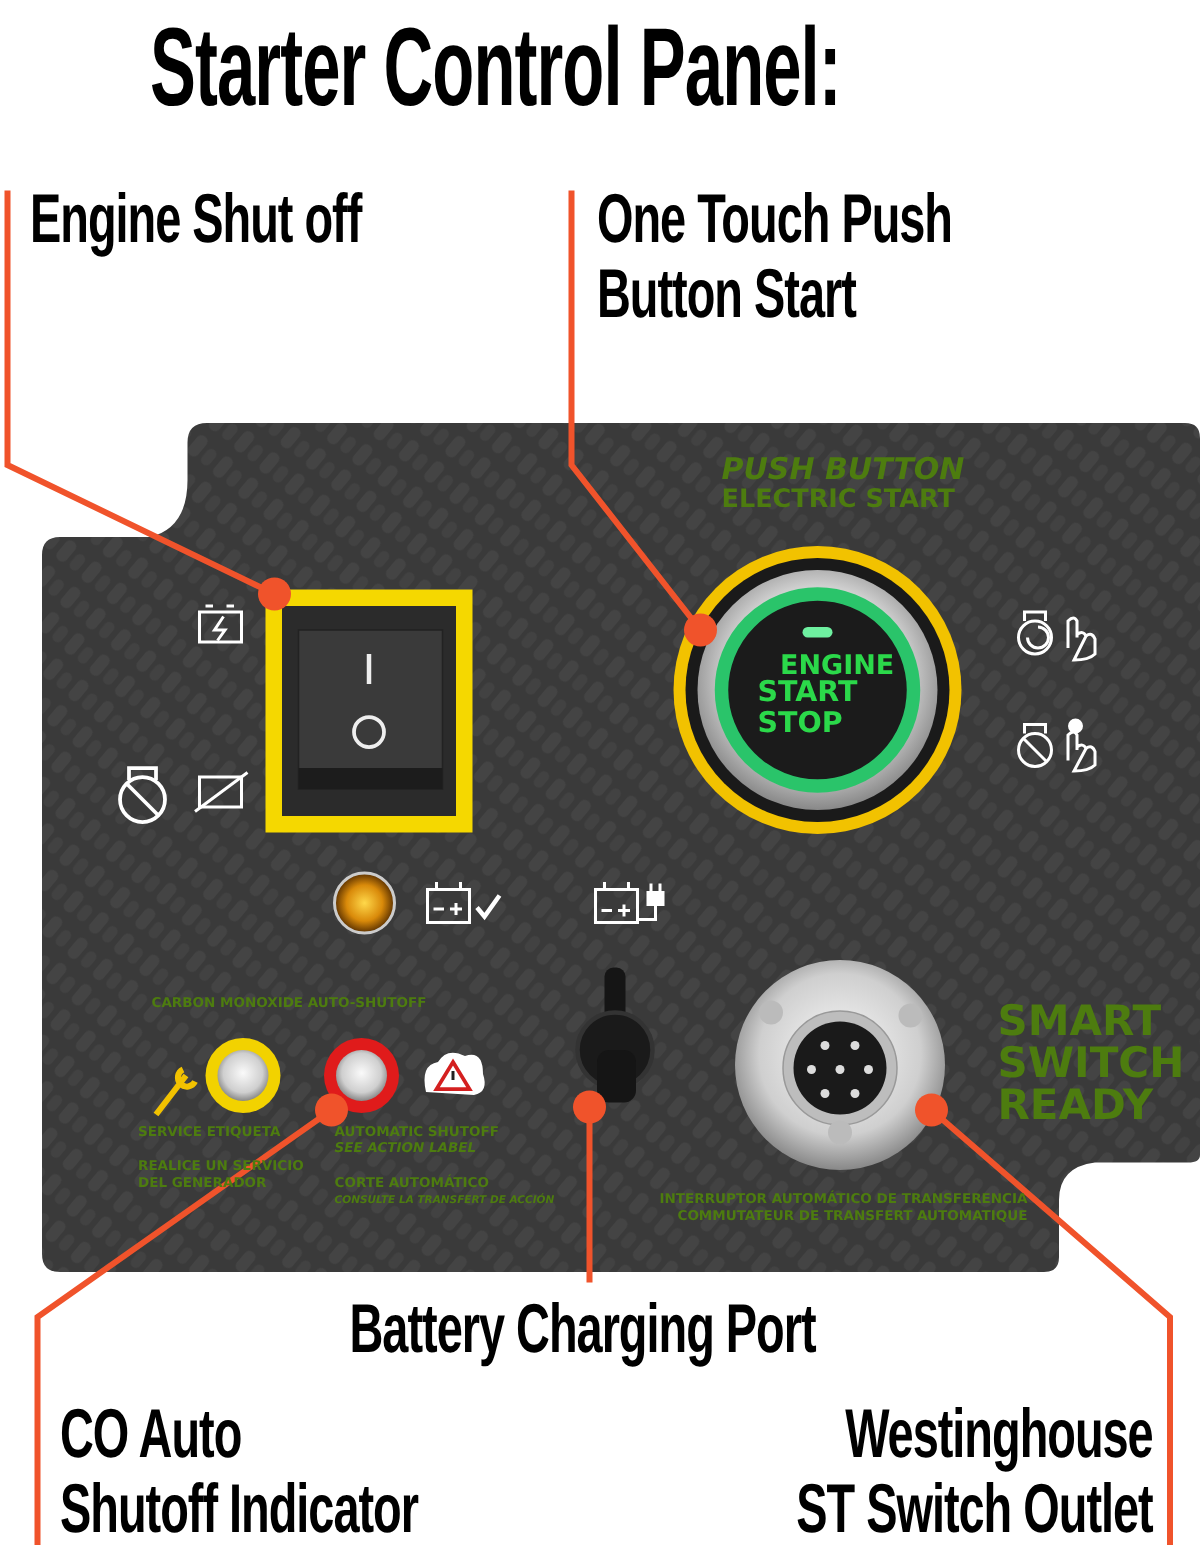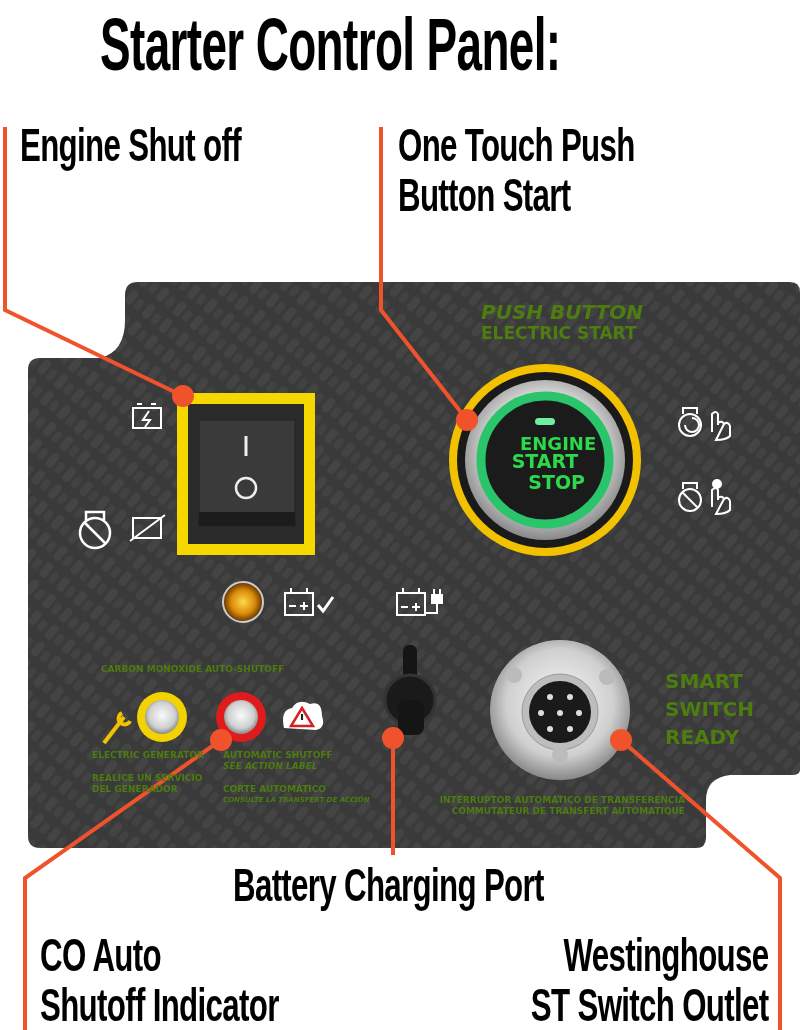--- a/index.html
+++ b/index.html
@@ -164,33 +164,33 @@
       <circle cx="467" cy="420" r="11"></circle>
     <circle cx="221" cy="740" r="11"></circle>
       <circle cx="393" cy="738" r="11"></circle>
       <circle cx="621" cy="740" r="11"></circle>
   </g>
 </svg>
 
 <div class="pt ital" style="left:481px;top:300px;font-size:20px;">PUSH BUTTON</div>
 <div class="pt" style="left:481px;top:323px;font-size:17px;font-weight:bold;">ELECTRIC START</div>
 <div class="pt" style="left:520px;top:433px;font-size:18px;color:#2bd94a;width:50px;text-align:center;">ENGINE</div>
-<div class="pt" style="left:505px;top:450px;font-size:19px;color:#2bd94a;width:80px;text-align:center;">START</div>
-<div class="pt" style="left:505px;top:471px;font-size:19px;color:#2bd94a;width:80px;text-align:right;">STOP</div>
+<div class="pt" style="left:505px;top:450px;font-size:19px;color:#2bd94a;width:80px;">START</div>
+<div class="pt" style="left:505px;top:471px;font-size:19px;color:#2bd94a;width:80px;text-align:left;">STOP</div>
 
 <div class="pt small" style="left:101px;top:664px;">CARBON MONOXIDE AUTO-SHUTOFF</div>
-<div class="pt small" style="left:92px;top:750px;">ELECTRIC GENERATOR</div>
+<div class="pt small" style="left:92px;top:750px;">SERVICE ETIQUETA</div>
 <div class="pt small" style="left:92px;top:773px;">REALICE UN SERVICIO</div>
 <div class="pt small" style="left:92px;top:784px;">DEL GENERADOR</div>
 <div class="pt small" style="left:223px;top:750px;">AUTOMATIC SHUTOFF</div>
 <div class="pt small ital" style="left:223px;top:761px;">SEE ACTION LABEL</div>
 <div class="pt small" style="left:223px;top:784px;">CORTE AUTOMÁTICO</div>
 <div class="pt ital" style="left:223px;top:796px;font-size:7px;">CONSULTE LA TRANSFERT DE ACCIÓN</div>
 
-<div class="pt" style="left:665px;top:667px;font-size:20px;line-height:28px;">
+<div class="pt" style="left:665px;top:667px;font-size:28px;line-height:28px;">
   <div>SMART</div>
   <div>SWITCH</div>
   <div>READY</div>
 </div>
 <div class="pt" style="left:420px;top:795px;width:265px;text-align:right;font-size:9px;line-height:11px;">
   <div>INTERRUPTOR AUTOMÁTICO DE TRANSFERENCIA</div>
   <div>COMMUTATEUR DE TRANSFERT AUTOMATIQUE</div>
 </div>
 
 <div id="c-battery" class="cond callout">Battery Charging Port</div>

